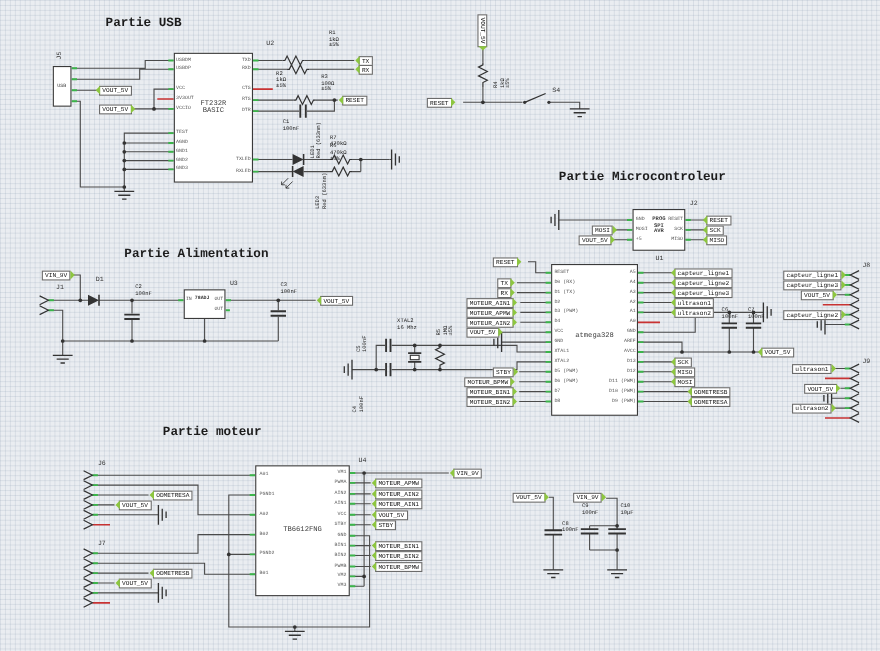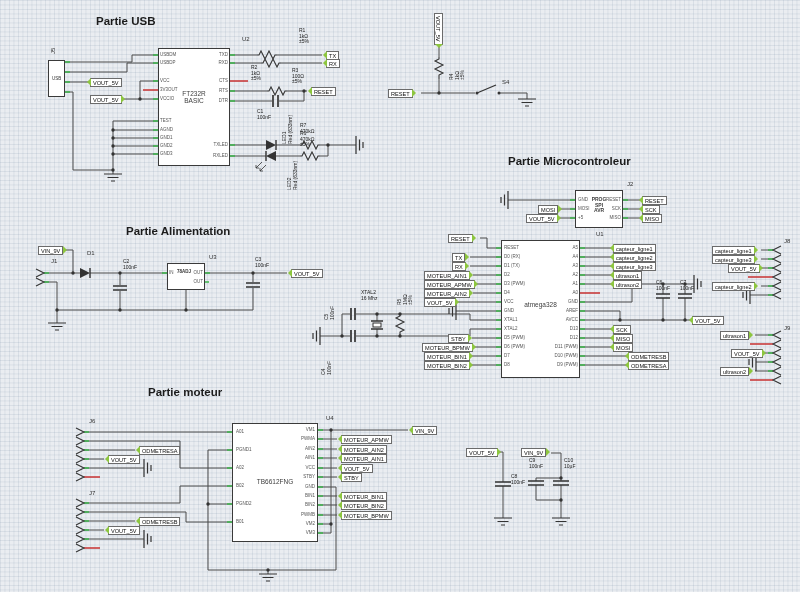--- a/index.html
+++ b/index.html
@@ -3,21 +3,21 @@
 <meta charset="utf-8">
 <style>
   html,body{margin:0;padding:0;background:#dfe3e8;}
   .canvas{
     position:relative;width:800px;height:592px;overflow:hidden;
     background-color:#eaedf1;
     background-image:
       linear-gradient(rgba(150,165,185,.22) 1px, transparent 1px),
       linear-gradient(90deg, rgba(150,165,185,.22) 1px, transparent 1px);
     background-size:4.5px 4.5px;
-    font-family:Liberation Sans, sans-serif;
+    font-family:Liberation Mono, monospace;
   }
   svg.layer{position:absolute;left:0;top:0;z-index:1}
   .chip{position:absolute;background:#fff;border:1.3px solid #3a3a3a;z-index:1;box-sizing:border-box}
   .title{position:absolute;font-size:11.5px;font-weight:bold;color:#1c1c1c;white-space:nowrap;z-index:2}
   .txt{position:absolute;font-size:5px;line-height:5.6px;color:#222;white-space:nowrap;z-index:2}
   .txt span{display:block}
   .des{position:absolute;font-size:6px;color:#333;white-space:nowrap;z-index:2}
   .pin{position:absolute;font-size:4.5px;line-height:5px;color:#555;white-space:nowrap;z-index:2}
   .pinr{text-align:right}
   .cname{position:absolute;font-size:6.5px;color:#3d3d3d;text-align:center;z-index:2}
@@ -113,21 +113,21 @@
         <circle cx="268" cy="570" r="1.7"></circle>
     <circle cx="331" cy="430" r="1.7"></circle>
         <circle cx="331" cy="524" r="1.7"></circle>
     <circle cx="561" cy="478" r="1.7"></circle>
         <circle cx="561" cy="500" r="1.7"></circle>
   </g>
 </svg>
 
 <div class="title" style="left:96px;top:15px">Partie USB</div>
 <div class="title" style="left:508px;top:155px">Partie Microcontroleur</div>
-<div class="title" style="left:126px;top:225px">Partie Alimentation</div>
+<div class="title" style="left:113px;top:225px">Partie Alimentation</div>
 <div class="title" style="left:148px;top:386px">Partie moteur</div>
 
 <div class="chip" style="left:48px;top:60px;width:17px;height:37px"></div>
 <div class="pin" style="left:52px;top:76px;color:#333">USB</div>
 <div class="des rotccw" style="left:50px;top:54px">J5</div>
 
 <div class="chip" style="left:158px;top:48px;width:72px;height:118px"></div>
 <div class="cname" style="left:158px;width:72px;top:90px">
   <span>FT232R</span>
   <span>BASIC</span>

